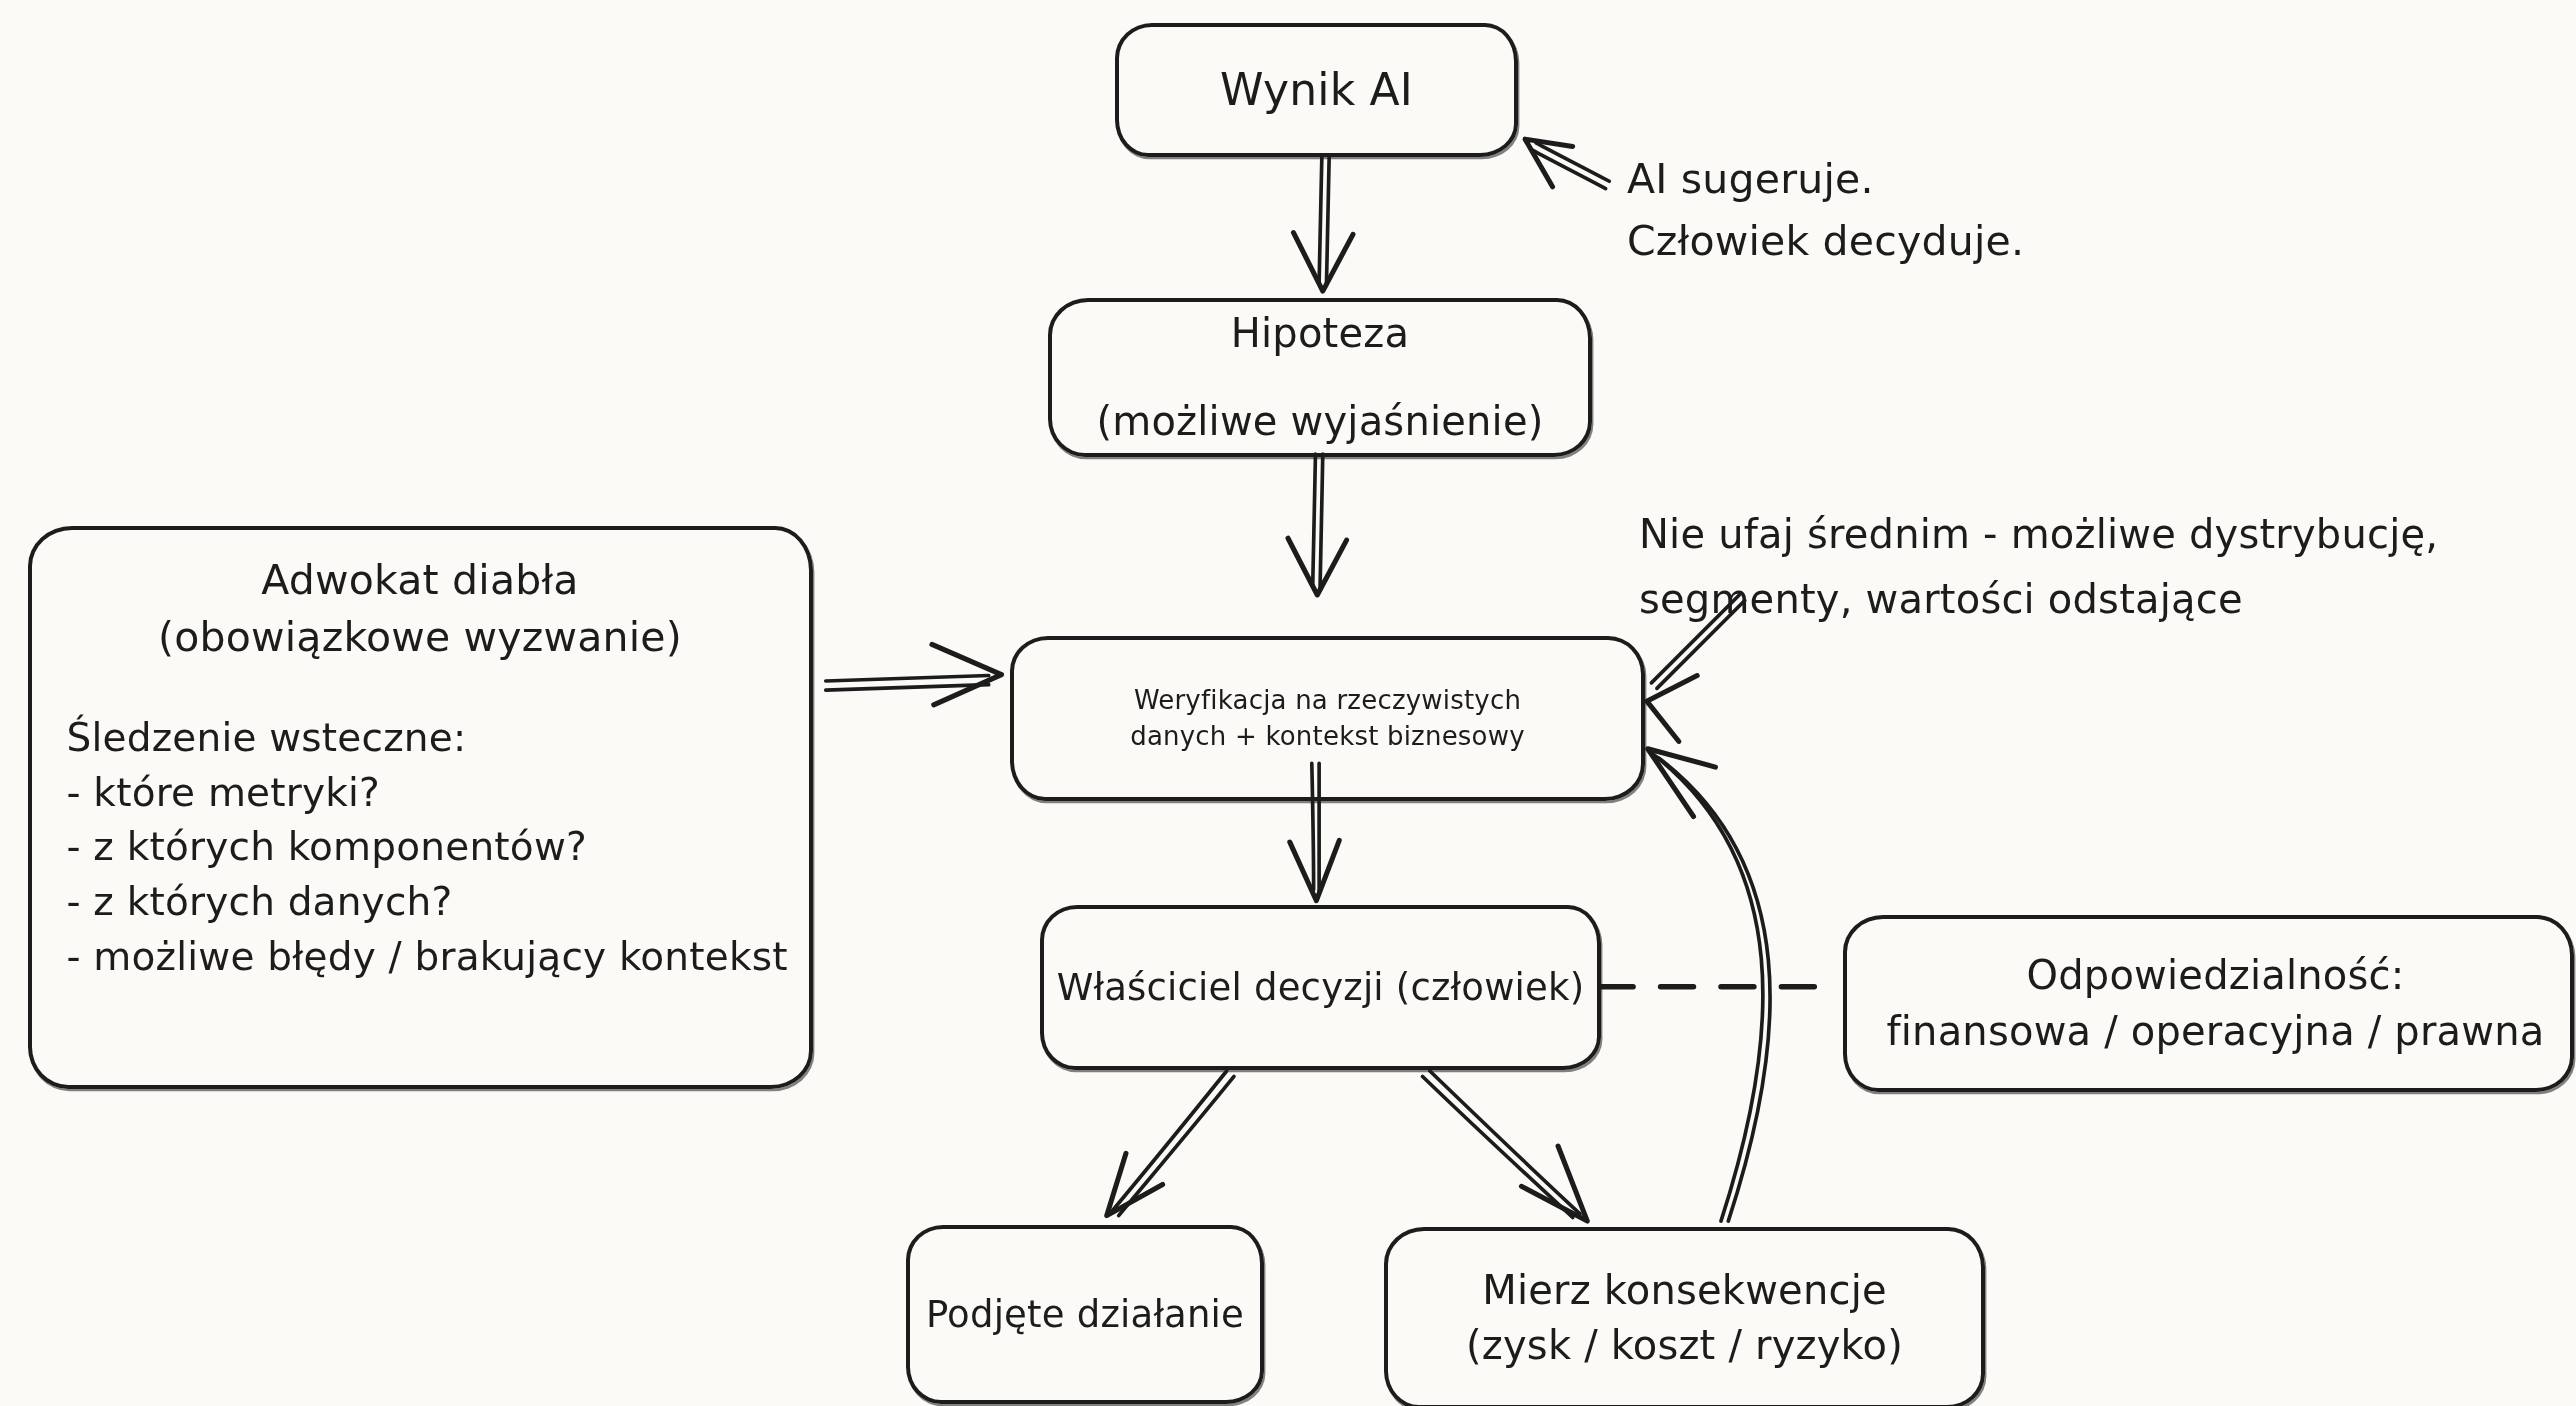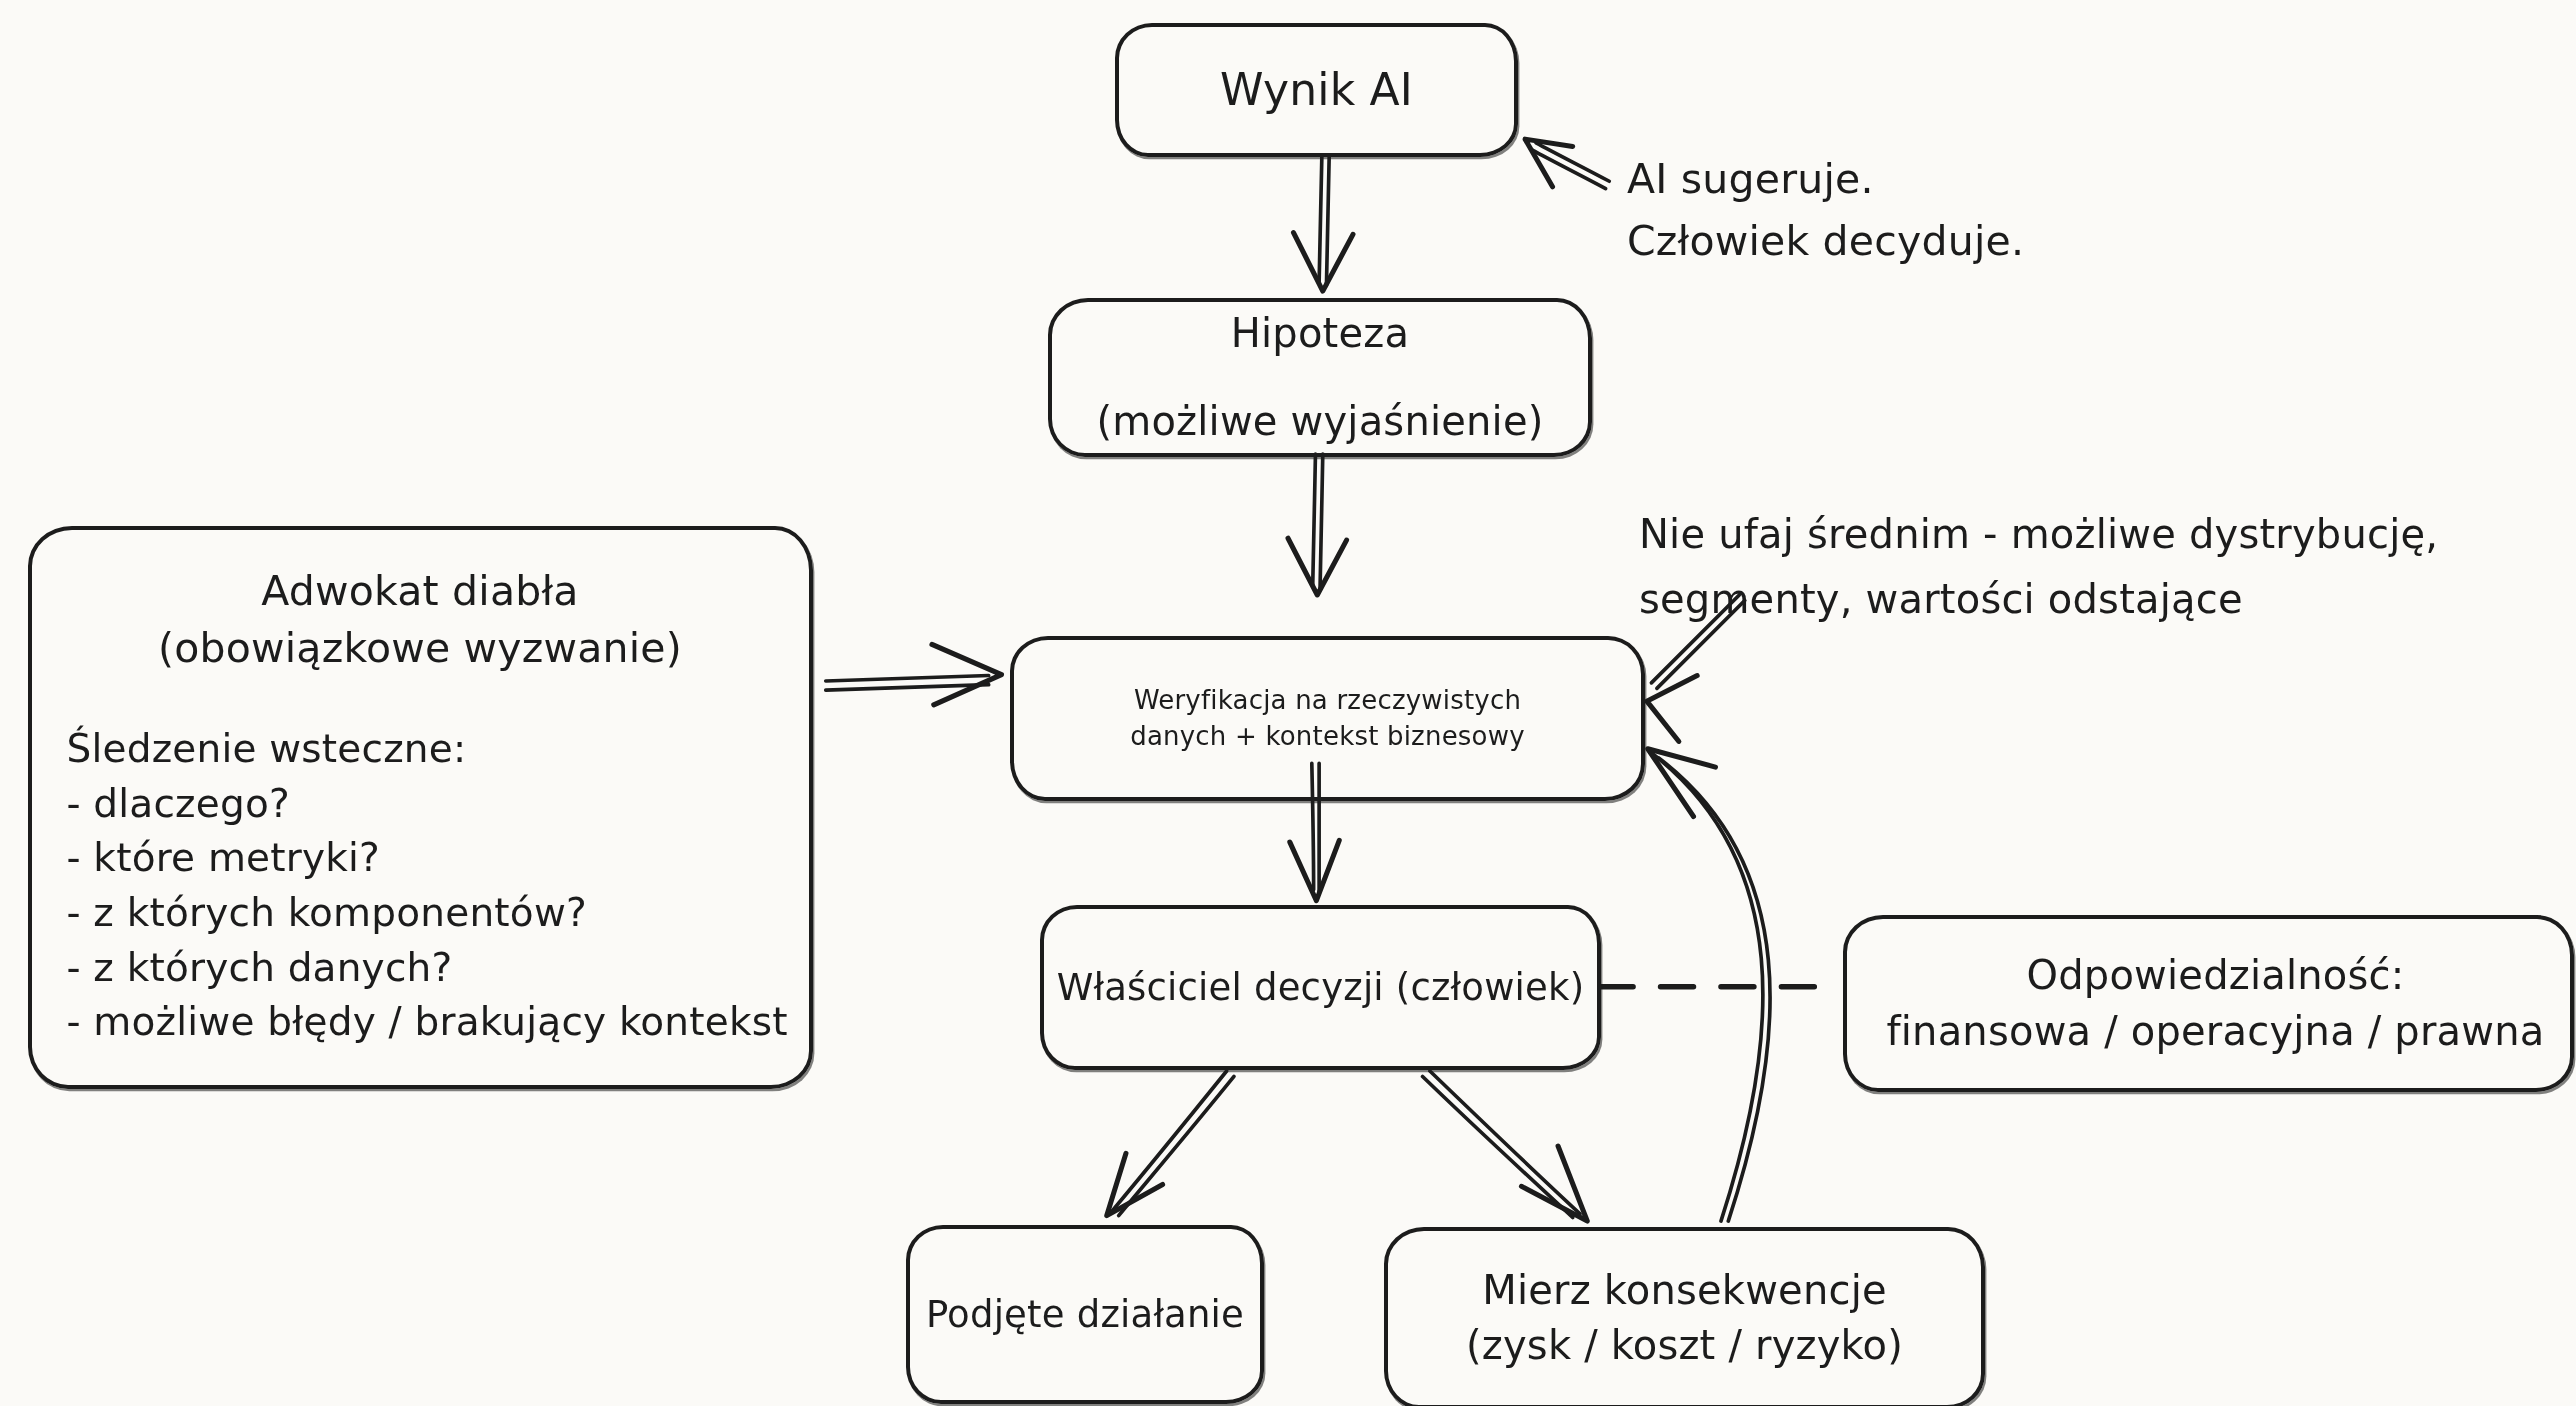--- a/index.html
+++ b/index.html
@@ -27,21 +27,21 @@
     box-shadow:1.4px 2.3px 0 0 rgba(28,28,28,0.55);
     background:transparent;
     display:flex;flex-direction:column;align-items:center;justify-content:center;
     text-align:center;
     line-height:1.38;
     letter-spacing:0.2px;
   }
   .n-wynik{left:1115px;top:23px;width:395px;height:126px;font-size:44px;border-radius:37px 33px 38px 33px/35px 38px 33px 37px;}
   .n-hipoteza{left:1048px;top:298px;width:536px;height:151px;font-size:40px;border-radius:40px 35px 38px 37px/37px 40px 35px 38px;gap:32px;}
   .n-weryfikacja{left:1010px;top:599px;width:627px;height:157px;font-size:26px;border-radius:38px 37px 40px 35px/35px 38px 37px 40px;margin-top:37px;}
-  .n-adwokat{left:27.5px;top:526px;width:785px;height:563px;font-size:41px;border-radius:44px 38px 42px 40px/40px 44px 38px 42px;justify-content:flex-start;padding-top:33px;box-sizing:border-box;}
+  .n-adwokat{left:27.5px;top:526px;width:785px;height:563px;font-size:41px;border-radius:44px 38px 42px 40px/40px 44px 38px 42px;justify-content:flex-start;padding-top:22px;box-sizing:border-box;}
   .n-wlasciciel{left:1040px;top:905px;width:553px;height:157px;font-size:37px;border-radius:37px 33px 38px 35px/35px 38px 33px 37px;}
   .n-odpow{left:1843px;top:915px;width:709px;height:169px;font-size:40px;border-radius:40px 37px 38px 35px/37px 40px 35px 38px;padding-left:14px;}
   .n-podjete{left:906px;top:1225px;width:350px;height:171px;font-size:37px;border-radius:37px 33px 38px 35px/35px 38px 33px 37px;}
   .n-mierz{left:1384px;top:1227px;width:593px;height:174px;font-size:40px;border-radius:40px 37px 38px 35px/37px 40px 35px 38px;}
 
   .adv-title{text-align:center;line-height:1.38;}
   .adv-body{align-self:stretch;text-align:left;margin-top:46px;padding-left:35px;padding-right:9.2px;font-size:39px;line-height:1.4;}
 
   .note{
     position:absolute;
@@ -121,21 +121,20 @@
     <div>danych + kontekst biznesowy</div>
   </div>
 
   <div class="node n-adwokat">
     <div class="adv-title">
       <div>Adwokat diabła</div>
       <div>(obowiązkowe wyzwanie)</div>
     </div>
     <div class="adv-body">
       <div>Śledzenie wsteczne:</div>
-      <div>- dlaczego?</div>
       <div>- które metryki?</div>
       <div>- z których komponentów?</div>
       <div>- z których danych?</div>
       <div>- możliwe błędy / brakujący kontekst</div>
     </div>
   </div>
 
   <div class="node n-wlasciciel">
     <div>Właściciel decyzji (człowiek)</div>
   </div>

